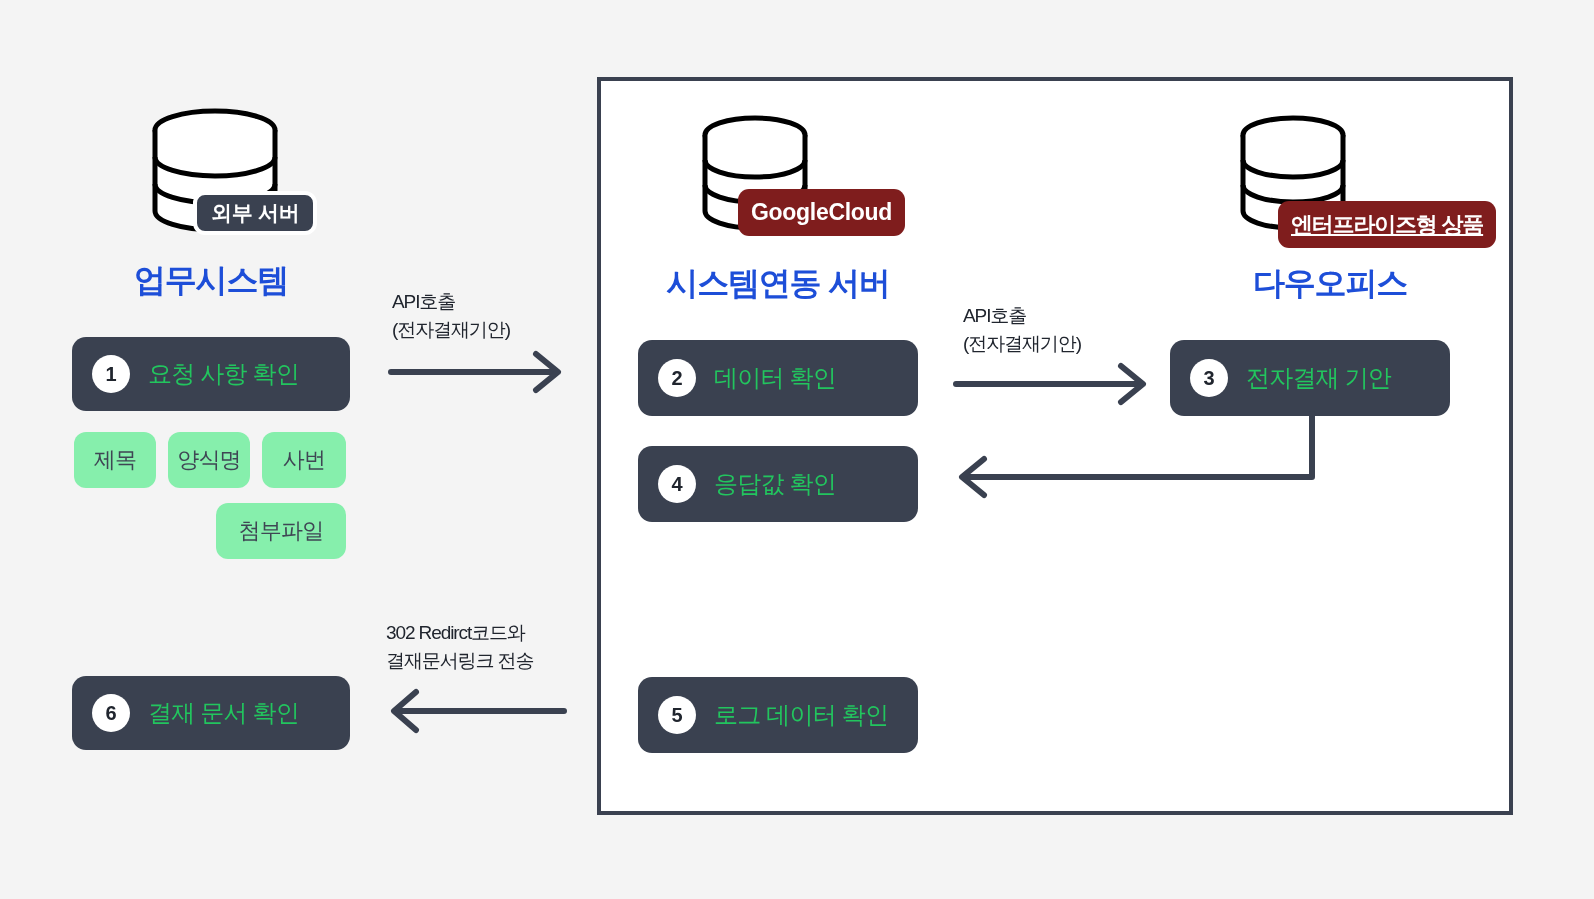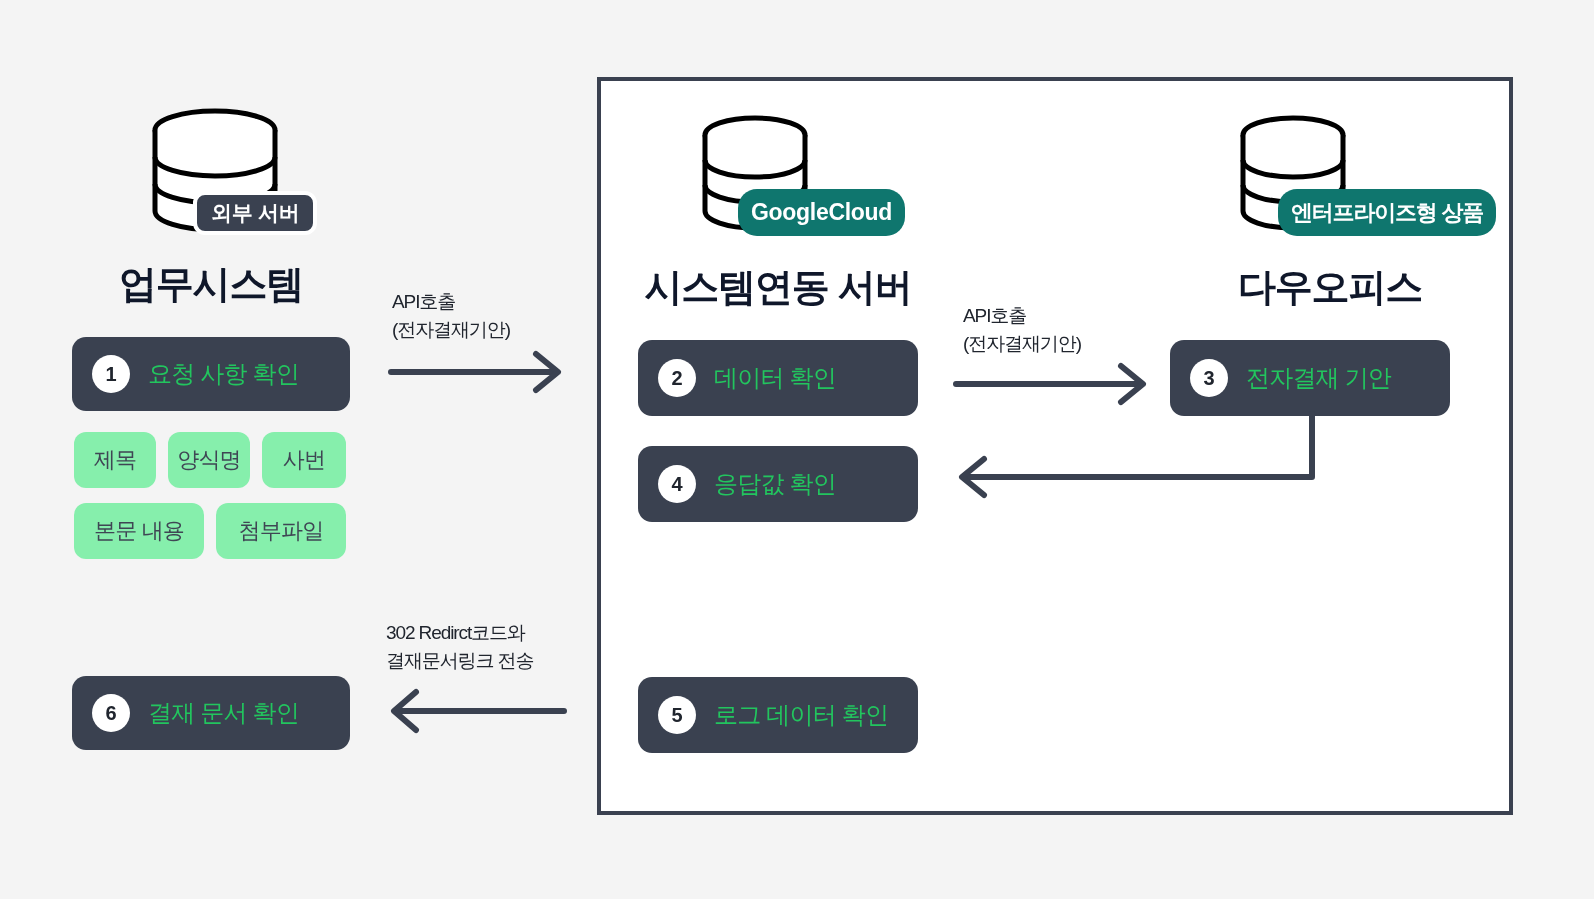--- a/index.html
+++ b/index.html
@@ -60,37 +60,37 @@
     box-sizing: border-box;
   }
   .badge-dark {
     background: #3a4150;
     border: 4px solid #ffffff;
     font-size: 21px;
     padding: 0 14px;
     height: 44px;
   }
   .badge-teal {
-    background: #0f766e;
+    background: #7f1d1d;
     font-size: 23px;
     padding: 0 13px;
     height: 47px;
-    border-radius: 19px;
+    border-radius: 11px;
   }
   .badge-teal.small-type {
     font-size: 22px;
     letter-spacing: -1.2px;
   }
 
   
   .col-title {
     position: absolute;
-    font-size: 38px;
+    font-size: 32px;
     font-weight: 700;
-    color: #0f172a;
+    color: #1d4ed8;
     letter-spacing: -1.2px;
     white-space: nowrap;
     text-align: center;
   }
 
   
   .step {
     position: absolute;
     background: #3a4150;
     border-radius: 14px;
@@ -191,21 +191,20 @@
 
   <div class="step" style="left:72px; top:337px; width:278px; height:74px;">
     <div class="step-num">1</div>
     <div class="step-label">요청 사항 확인</div>
   </div>
 
   <div class="chip" style="left:74px; top:432px; width:82px;">제목</div>
   <div class="chip" style="left:168px; top:432px; width:82px;">양식명</div>
   <div class="chip" style="left:262px; top:432px; width:84px;">사번</div>
 
-  <div class="chip" style="left:74px; top:503px; width:130px;">본문 내용</div>
   <div class="chip" style="left:216px; top:503px; width:130px;">첨부파일</div>
 
   <div class="step" style="left:72px; top:676px; width:278px; height:74px;">
     <div class="step-num">6</div>
     <div class="step-label">결재 문서 확인</div>
   </div>
 
   <div class="conn-label" style="left:392px; top:288px;">
     <span>API호출</span>
     <span class="l2">(전자결재기안)</span>
@@ -253,21 +252,21 @@
     <path class="arrow-head" d="M168 6 L190 24 L168 42"></path>
   </svg>
 
   <div class="db-wrap" style="left:1238px; top:113px;">
     <svg class="db-svg" width="150" height="125" viewBox="0 0 150 125">
       <ellipse cx="55" cy="22" rx="50" ry="17" fill="#ffffff" stroke="#000000" stroke-width="5"></ellipse>
       <path d="M5 22 L5 98 A50 17 0 0 0 105 98 L105 22" fill="#ffffff" stroke="#000000" stroke-width="5"></path>
       <path d="M5 47 A50 17 0 0 0 105 47" fill="none" stroke="#000000" stroke-width="5"></path>
       <path d="M5 72 A50 17 0 0 0 105 72" fill="none" stroke="#000000" stroke-width="5"></path>
     </svg>
-    <div class="db-badge badge-teal small-type" style="left:40px; top:76px;">
+    <div class="db-badge badge-teal small-type" style="left:40px; top:88px;text-decoration:underline;">
       <span>엔터프라이즈형 상품</span>
     </div>
   </div>
 
   <div class="col-title" style="left:1190px; top:262px; width:280px;">다우오피스</div>
 
   <div class="step" style="left:1170px; top:340px; width:280px; height:76px;">
     <div class="step-num">3</div>
     <div class="step-label">전자결재 기안</div>
   </div>

